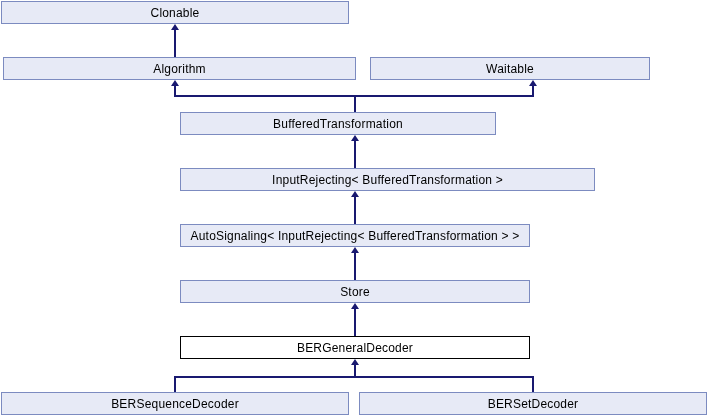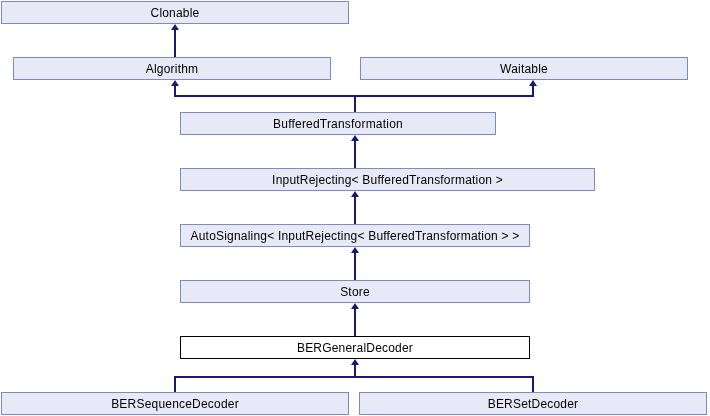--- a/index.html
+++ b/index.html
@@ -24,23 +24,23 @@
     border-bottom:6px solid #191970;
   }
 </style>
 </head>
 <body>
 
 <div class="diagram">
 
   <div class="node" style="left:1px;top:1px;width:348px">Clonable</div>
 
-  <div class="node" style="left:13px;top:57px;width:318px">Algorithm</div>
+  <div class="node" style="left:3px;top:57px;width:353px">Algorithm</div>
 
-  <div class="node" style="left:360px;top:57px;width:328px">Waitable</div>
+  <div class="node" style="left:370px;top:57px;width:280px">Waitable</div>
 
   <div class="node" style="left:180px;top:112px;width:316px">BufferedTransformation</div>
 
   <div class="node" style="left:180px;top:168px;width:415px">InputRejecting&lt; BufferedTransformation &gt;</div>
 
   <div class="node" style="left:180px;top:224px;width:350px">AutoSignaling&lt; InputRejecting&lt; BufferedTransformation &gt; &gt;</div>
 
   <div class="node" style="left:180px;top:280px;width:350px">Store</div>
 
   <div class="node" style="left:1px;top:392px;width:348px">BERSequenceDecoder</div>

